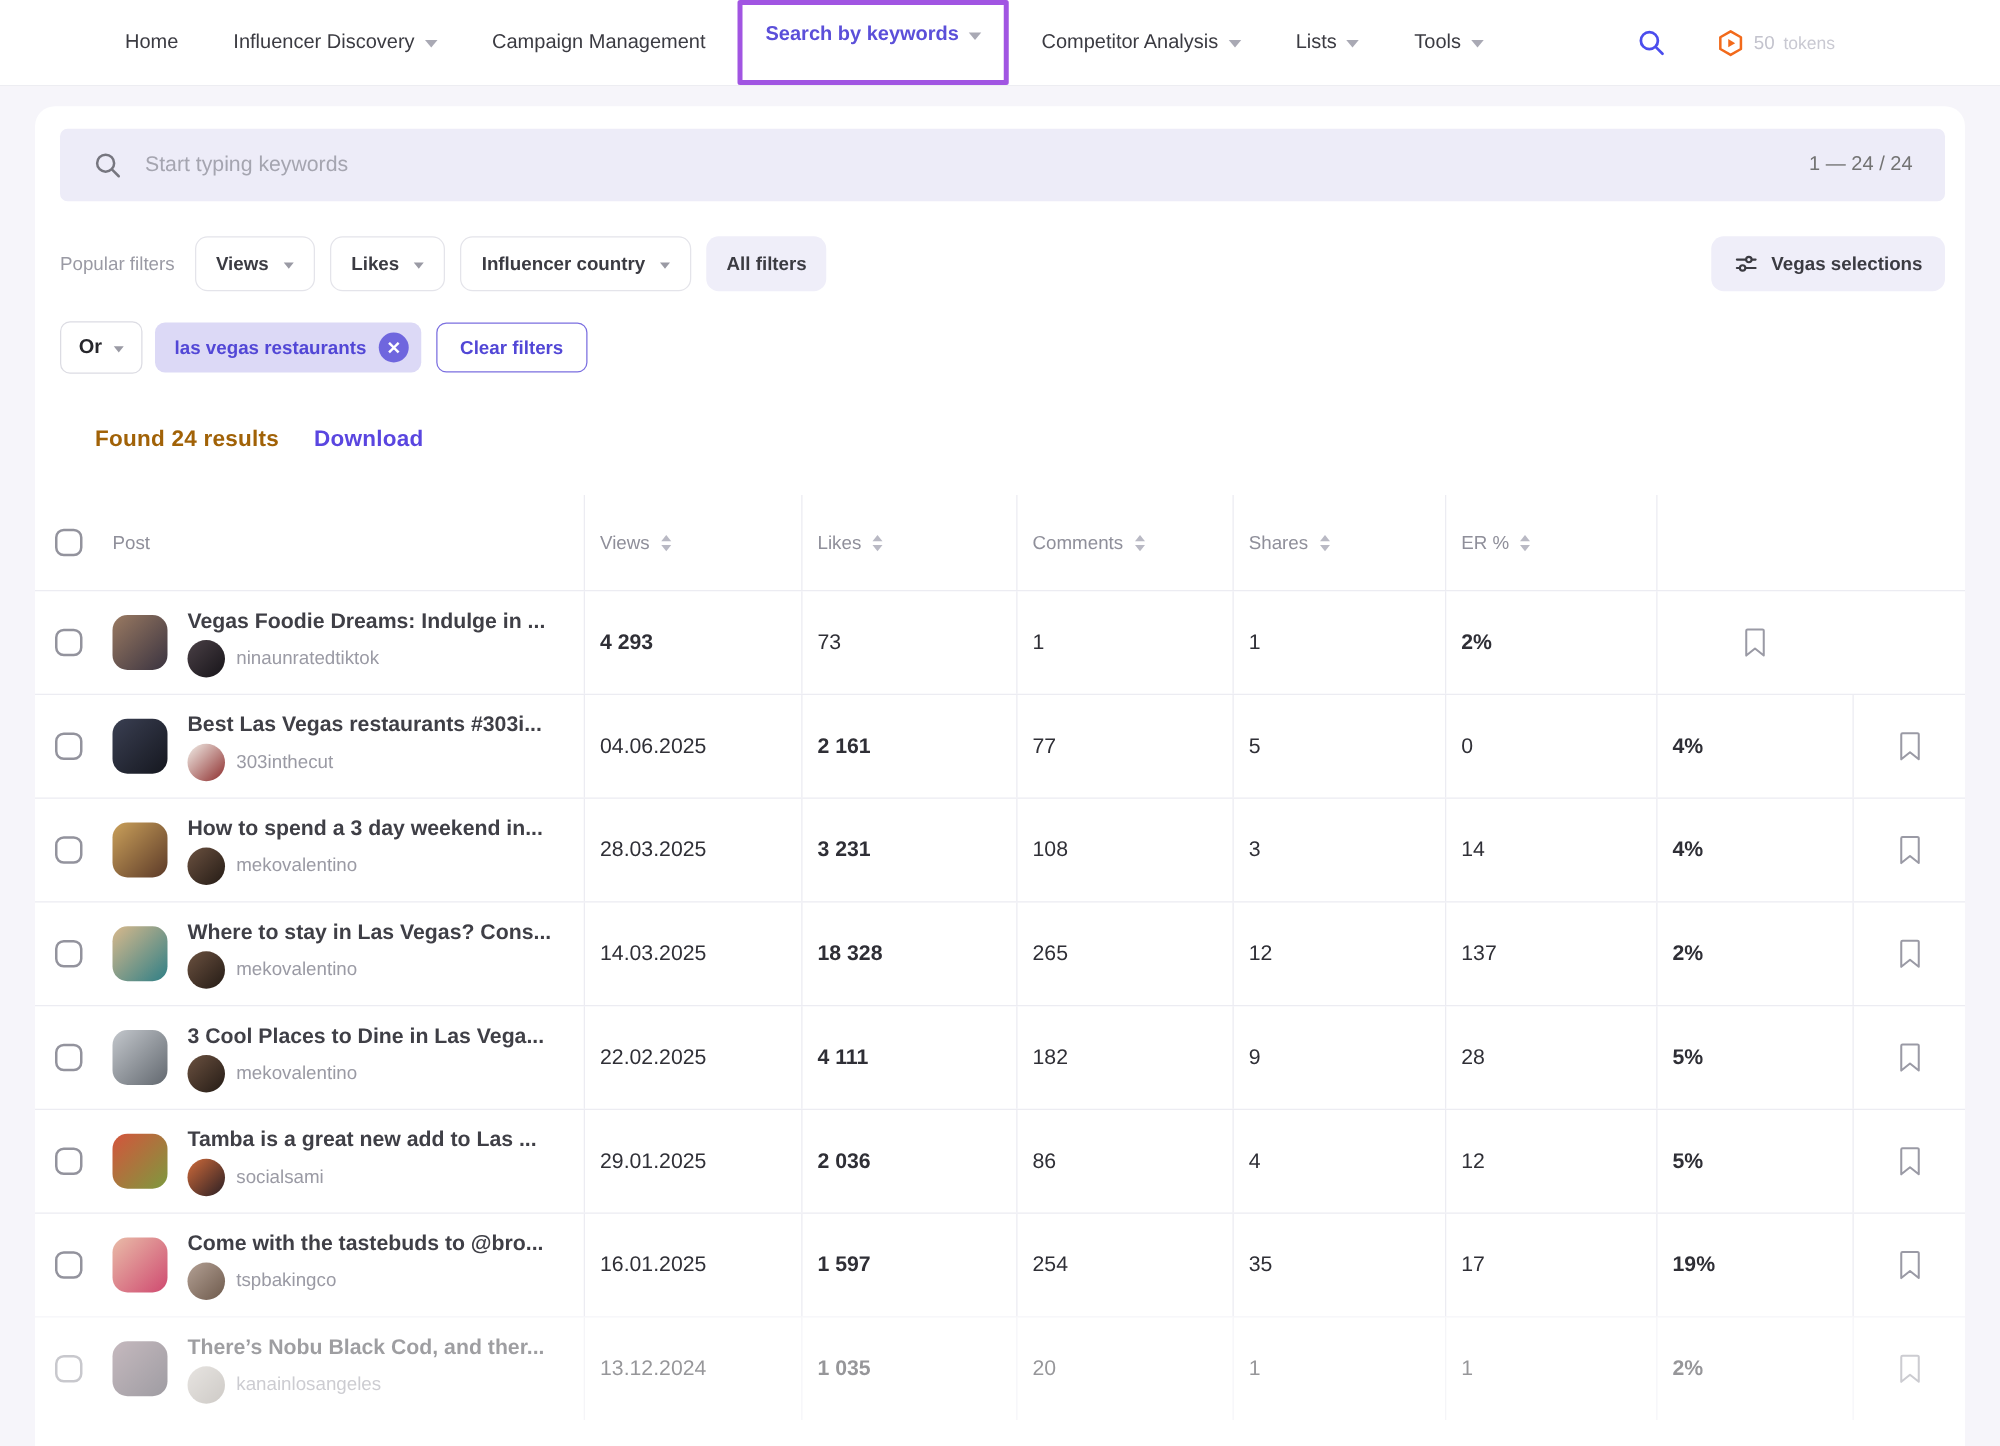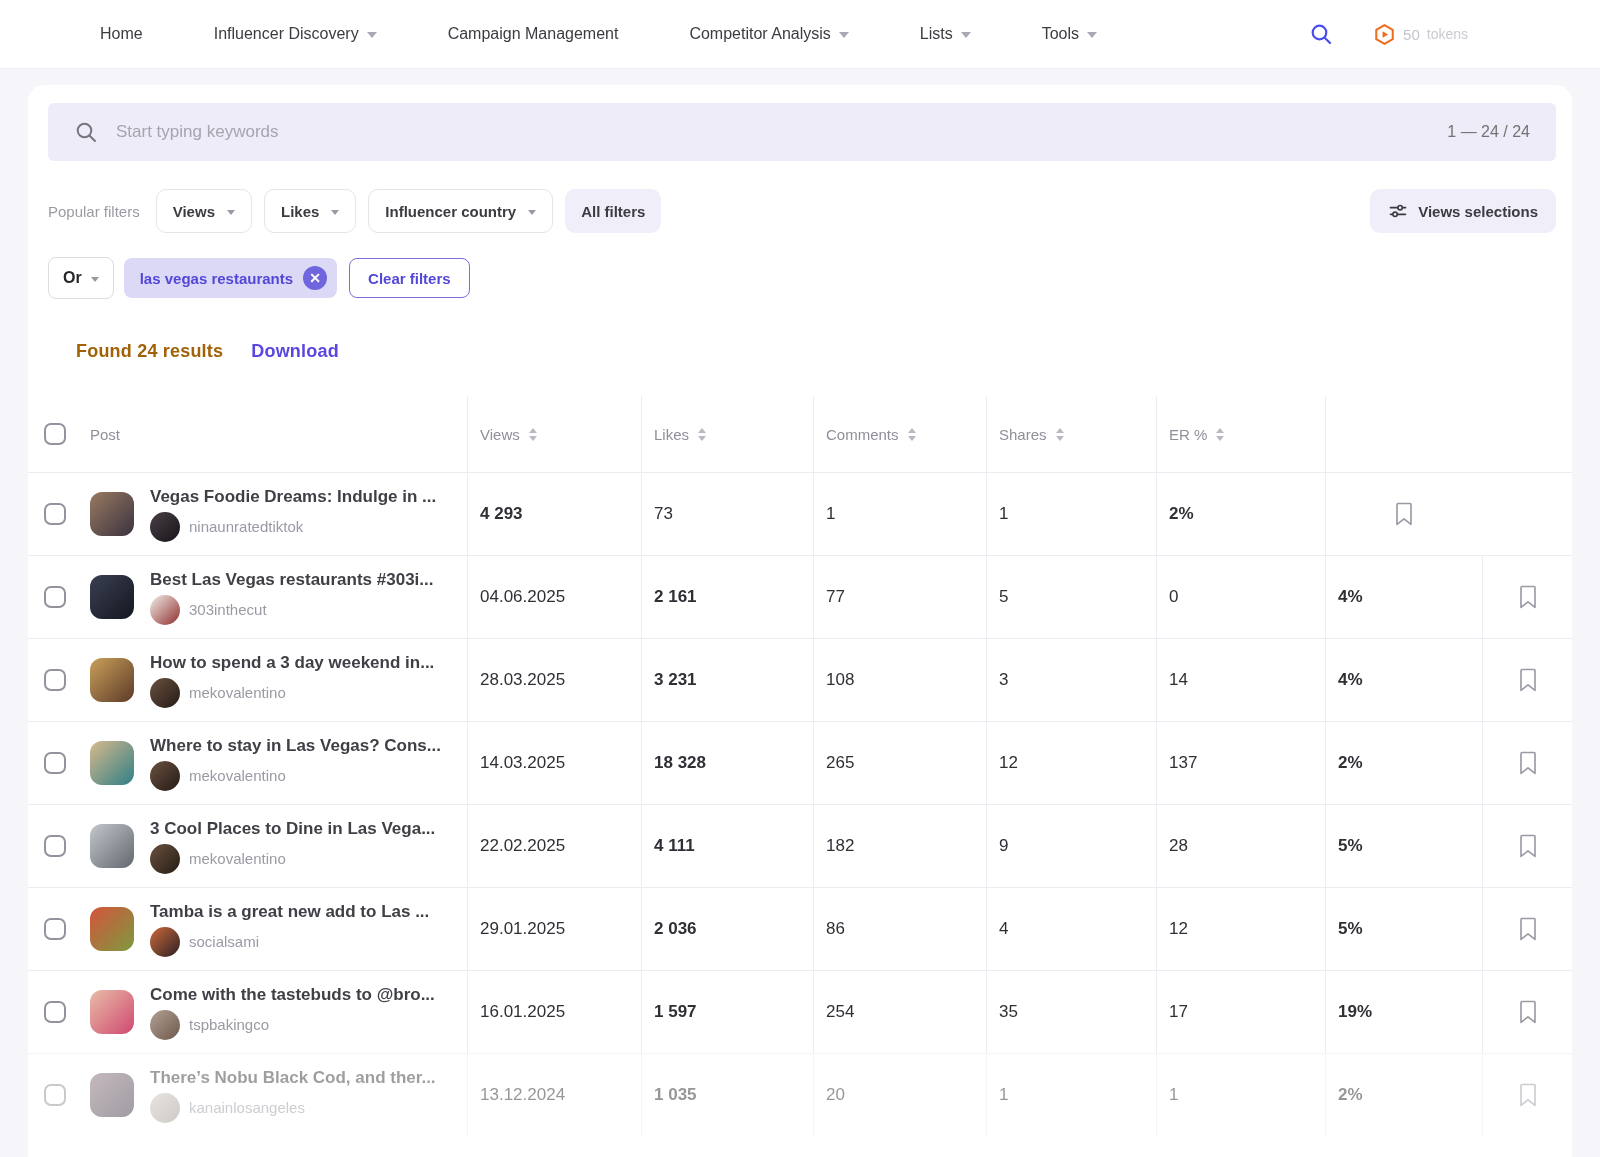--- a/index.html
+++ b/index.html
@@ -6,21 +6,21 @@
   html, body {
     width: 1600px; height: 1157px; overflow: hidden;
     background: #f6f5fa;
     font-family: "Liberation Sans", sans-serif;
     color: #33333a;
   }
 
   
   .navbar {
     height: 69px; background: #fff; border-bottom: 1px solid #ededf2;
-    display: flex; padding-left: 100px; gap: 27px;
+    display: flex; padding-left: 100px;
   }
   .nav-item {
     display: flex; align-items: center; gap: 8px;
     font-size: 16px; font-weight: 500; color: #3b3b42;
     margin-right: 44px; cursor: pointer; white-space: nowrap;
   }
   .chevron {
     width: 0; height: 0; border-left: 5px solid transparent;
     border-right: 5px solid transparent; border-top: 6px solid #a9a9b4;
     display: inline-block; margin-top: 2px;
@@ -159,20 +159,26 @@
 <header class="navbar">
   <div class="nav-item">
     <span>Home</span>
   </div>
   <div class="nav-item">
     <span>Influencer Discovery</span>
     <span class="chevron"></span>
   </div>
   <div class="nav-item">
     <span>Campaign Management</span>
+  </div>
+  <div class="nav-highlight">
+    <div class="nav-item">
+      <span>Search by keywords</span>
+      <span class="chevron"></span>
+    </div>
   </div>
   <div class="nav-item">
     <span>Competitor Analysis</span>
     <span class="chevron"></span>
   </div>
   <div class="nav-item">
     <span>Lists</span>
     <span class="chevron"></span>
   </div>
   <div class="nav-item">
@@ -225,21 +231,21 @@
     <button class="btn-soft">
       <span>All filters</span>
     </button>
     <button class="btn-soft saved-selections">
       <svg class="sliders-icon" viewBox="0 0 24 24" fill="none" stroke="currentColor" stroke-width="2" stroke-linecap="round">
         <line x1="3" y1="8" x2="21" y2="8"></line>
           <circle cx="14.5" cy="8" r="2.6" fill="#efeef9"></circle>
         <line x1="3" y1="16" x2="21" y2="16"></line>
           <circle cx="8.5" cy="16" r="2.6" fill="#efeef9"></circle>
       </svg>
-      <span>Views selections</span>
+      <span>Vegas selections</span>
     </button>
   </section>
 
   <section class="chips-row">
     <div class="or-pill">
       <span>Or</span>
       <span class="chevron"></span>
     </div>
     <div class="keyword-chip">
       <span>las vegas restaurants</span>

